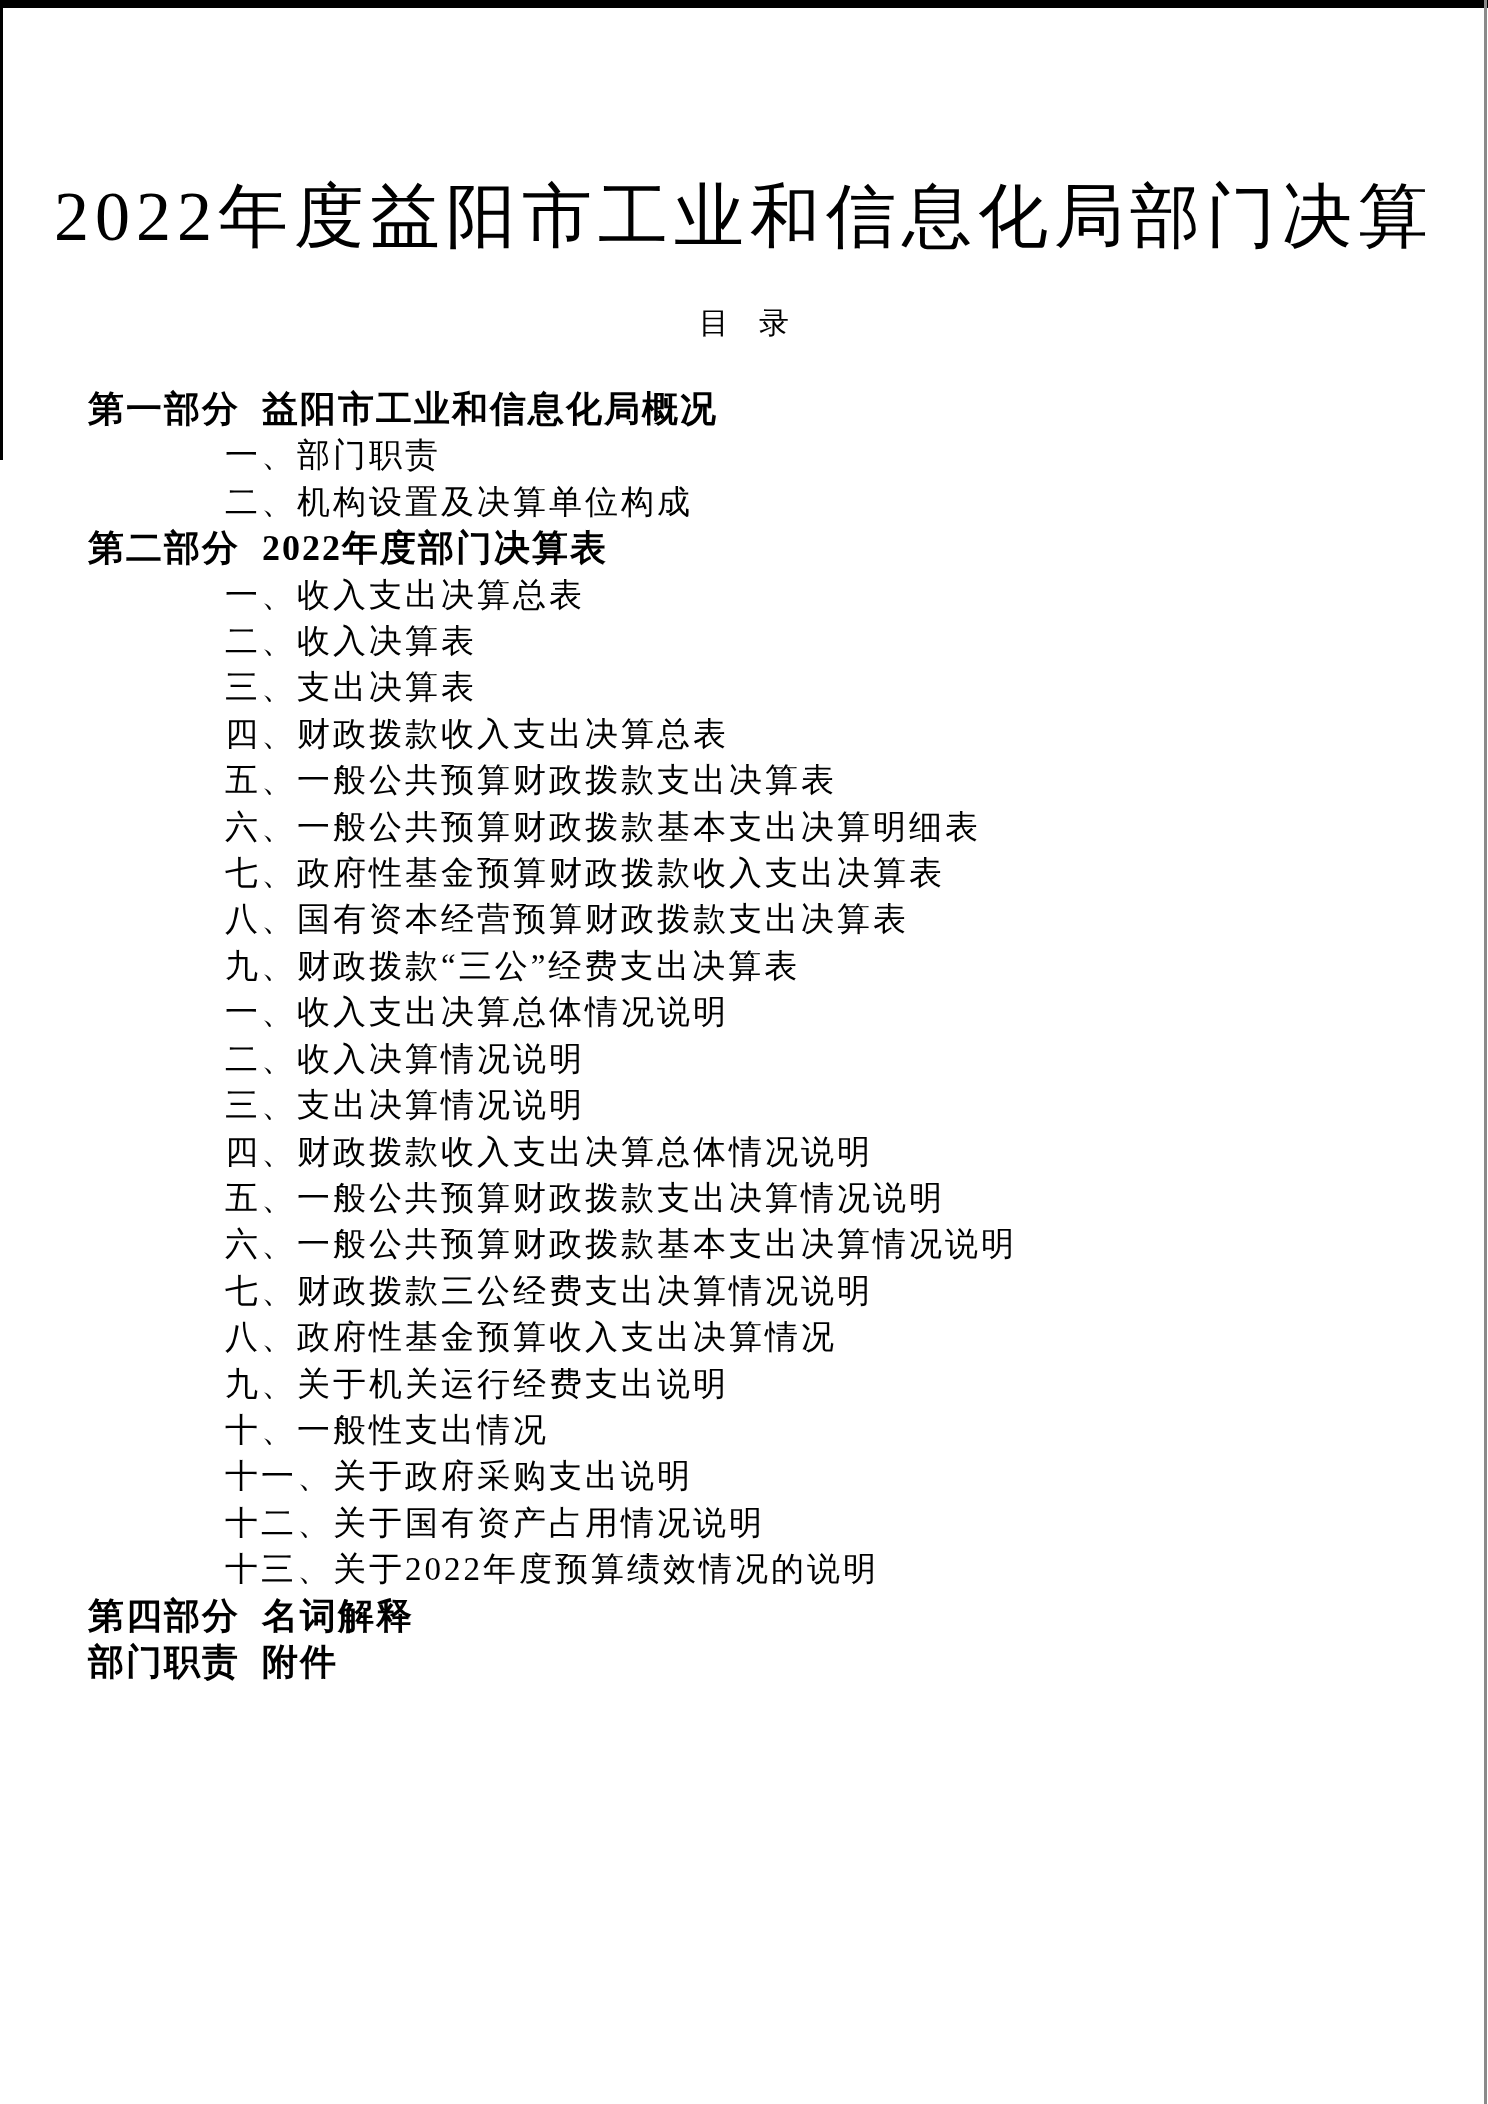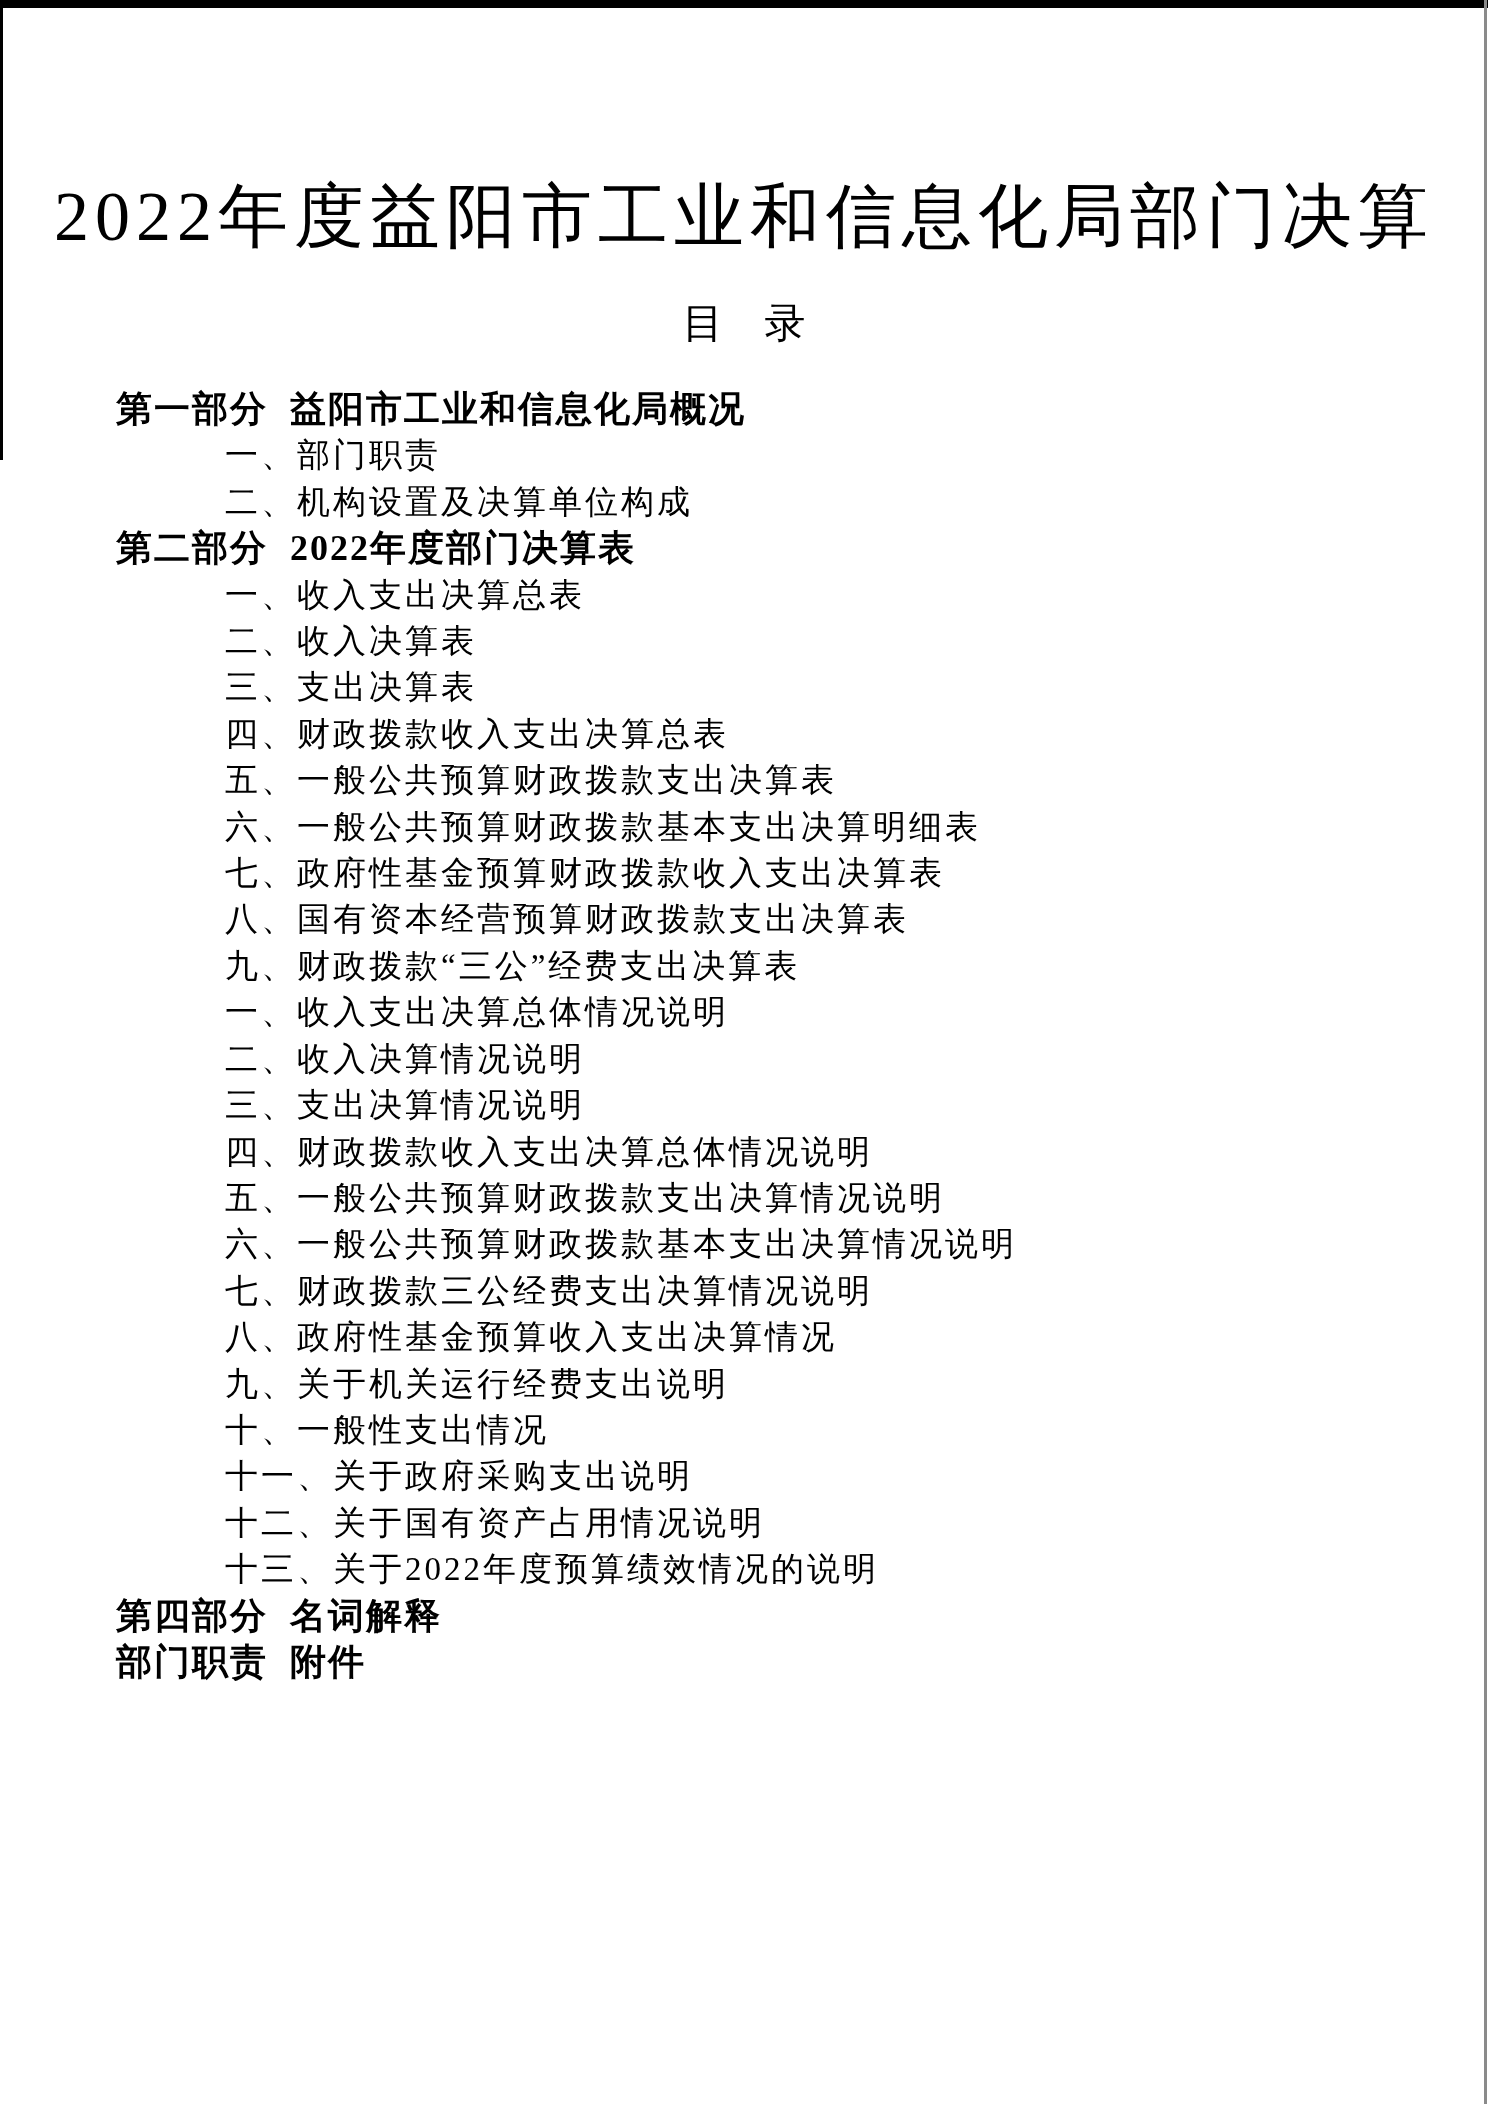--- a/index.html
+++ b/index.html
@@ -17,27 +17,27 @@
 
   .doc-title {
     position:absolute; top:186px; left:0; width:100%; margin:0;
     text-align:center;
     font-size:70px; font-weight:400; letter-spacing:6px;
     line-height:62px; white-space:pre;
   }
   .toc-heading {
     position:absolute; top:300px; left:0; width:100%; margin:0;
     text-align:center;
-    font-size:41px; font-weight:400;
+    font-size:30px; font-weight:400;
     line-height:46px; white-space:pre;
   }
   .toc { position:absolute; top:386px; left:0; width:100%; }
   .toc-line { white-space:pre; }
   .toc-heading-line {
-    padding-left:116px;
+    padding-left:88px;
     font-size:36px; font-weight:700; letter-spacing:2px;
     line-height:46.4px;
   }
   .toc-item-line {
     padding-left:225px;
     font-size:33px; font-weight:400; letter-spacing:3px;
     line-height:46.4px;
   }
 </style>
 </head>

